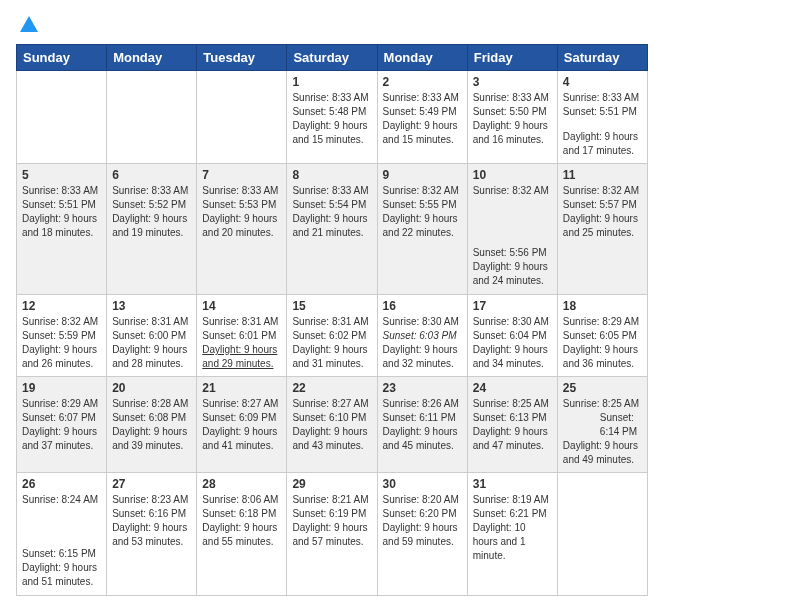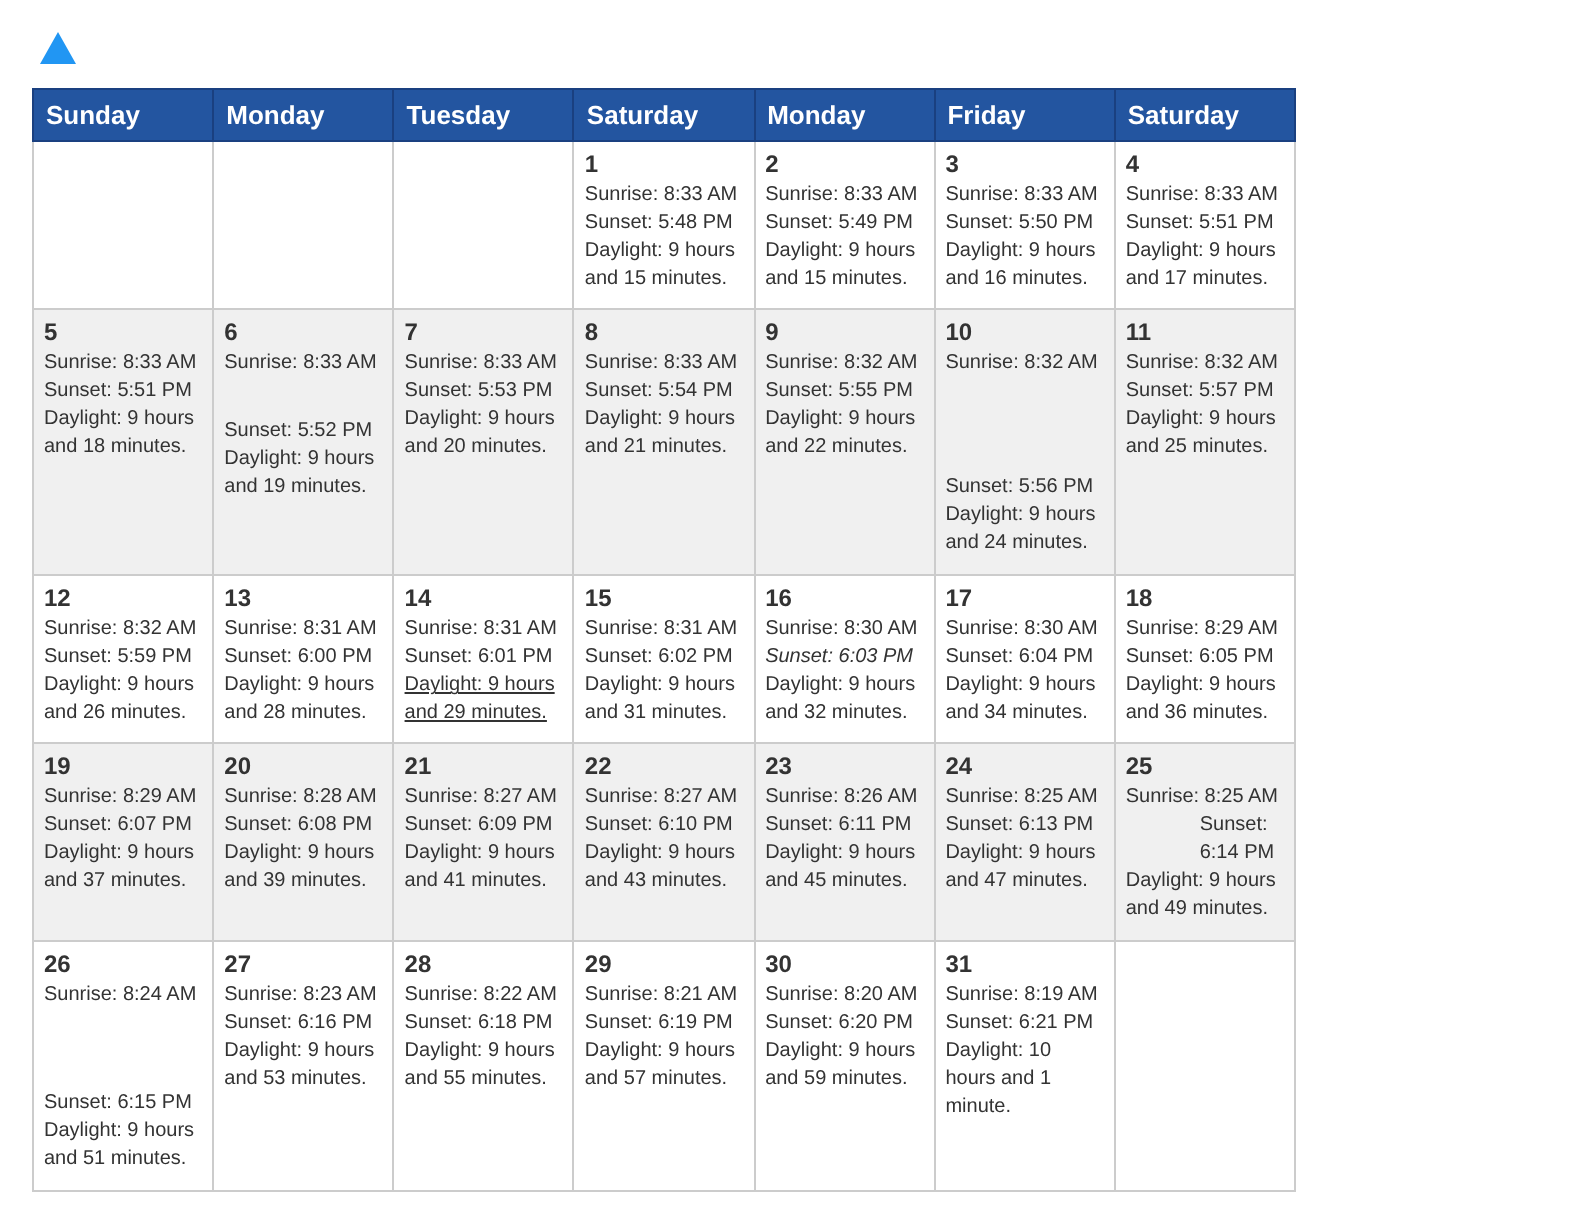--- a/index.html
+++ b/index.html
@@ -151,34 +151,34 @@
           <td>
             <span class="day-num">3</span>
             <span style="display: block; line-height: 1.4;">Sunrise: 8:33 AM</span>
             <span style="display: block; line-height: 1.4;">Sunset: 5:50 PM</span>
             <span style="display: block; line-height: 1.4;">Daylight: 9 hours and 16 minutes.</span>
           </td>
           <td>
             <span class="day-num">4</span>
             <span style="display: block; line-height: 1.4;">Sunrise: 8:33 AM</span>
             <span style="display: block; line-height: 1.4;">Sunset: 5:51 PM</span>
-            <span style="display: block; line-height: 1.4;">Daylight: 9 hours and 17 minutes.</span>
+            <span style="display: block; line-height: 1.4; margin-top: 11px;">Daylight: 9 hours and 17 minutes.</span>
           </td>
         </tr>
         <tr class="row-shaded">
           <td>
             <span class="day-num">5</span>
             <span style="display: block; line-height: 1.4;">Sunrise: 8:33 AM</span>
             <span style="display: block; line-height: 1.4;">Sunset: 5:51 PM</span>
             <span style="display: block; line-height: 1.4;">Daylight: 9 hours and 18 minutes.</span>
           </td>
           <td>
             <span class="day-num">6</span>
             <span style="display: block; line-height: 1.4;">Sunrise: 8:33 AM</span>
-            <span style="display: block; line-height: 1.4; margin-top: 20px;">Sunset: 5:52 PM</span>
+            <span style="display: block; line-height: 1.4;">Sunset: 5:52 PM</span>
             <span style="display: block; line-height: 1.4;">Daylight: 9 hours and 19 minutes.</span>
           </td>
           <td>
             <span class="day-num">7</span>
             <span style="display: block; line-height: 1.4;">Sunrise: 8:33 AM</span>
             <span style="display: block; line-height: 1.4;">Sunset: 5:53 PM</span>
             <span style="display: block; line-height: 1.4;">Daylight: 9 hours and 20 minutes.</span>
           </td>
           <td>
             <span class="day-num">8</span>
@@ -301,21 +301,21 @@
             <span style="display: block; line-height: 1.4;">Daylight: 9 hours and 51 minutes.</span>
           </td>
           <td>
             <span class="day-num">27</span>
             <span style="display: block; line-height: 1.4;">Sunrise: 8:23 AM</span>
             <span style="display: block; line-height: 1.4;">Sunset: 6:16 PM</span>
             <span style="display: block; line-height: 1.4;">Daylight: 9 hours and 53 minutes.</span>
           </td>
           <td>
             <span class="day-num">28</span>
-            <span style="display: block; line-height: 1.4;">Sunrise: 8:22 AM</span>
+            <span style="display: block; line-height: 1.4;">Sunrise: 8:06 AM</span>
             <span style="display: block; line-height: 1.4;">Sunset: 6:18 PM</span>
             <span style="display: block; line-height: 1.4;">Daylight: 9 hours and 55 minutes.</span>
           </td>
           <td>
             <span class="day-num">29</span>
             <span style="display: block; line-height: 1.4;">Sunrise: 8:21 AM</span>
             <span style="display: block; line-height: 1.4;">Sunset: 6:19 PM</span>
             <span style="display: block; line-height: 1.4;">Daylight: 9 hours and 57 minutes.</span>
           </td>
           <td>

